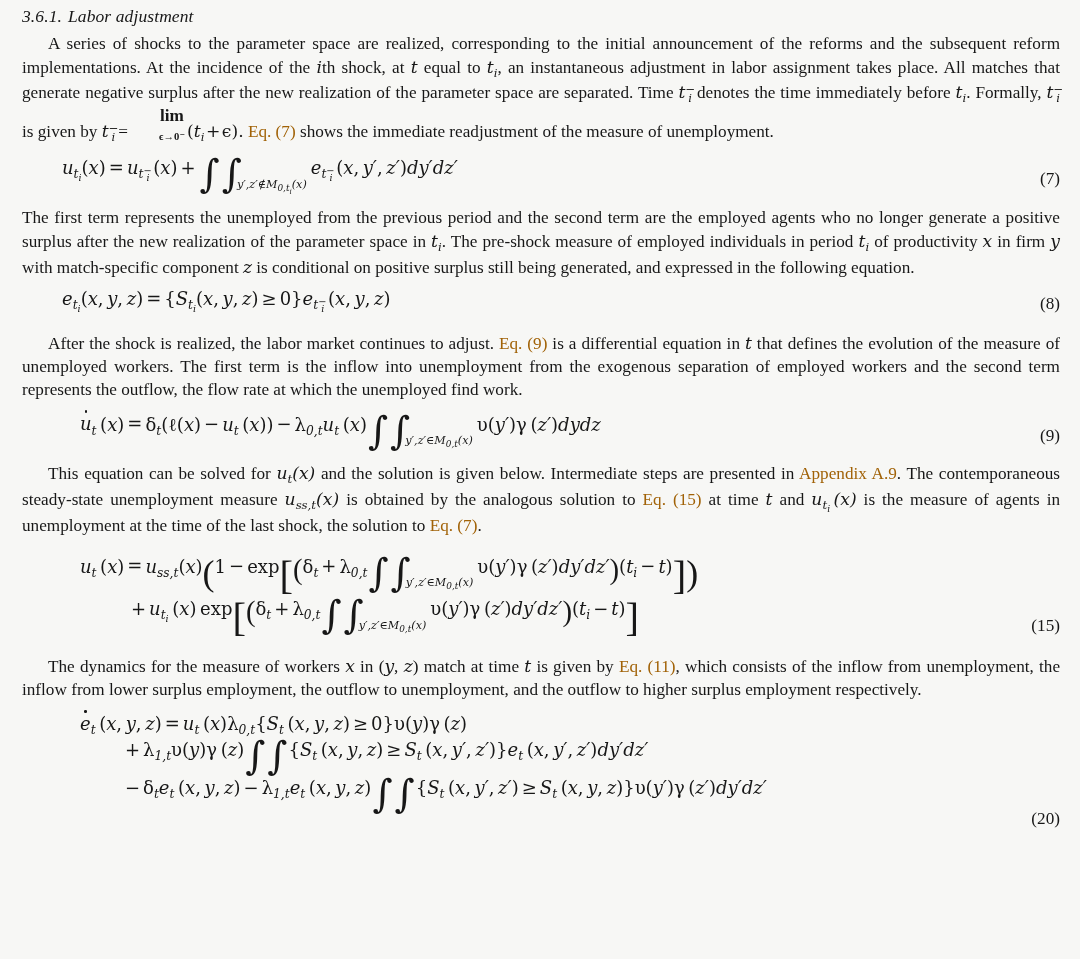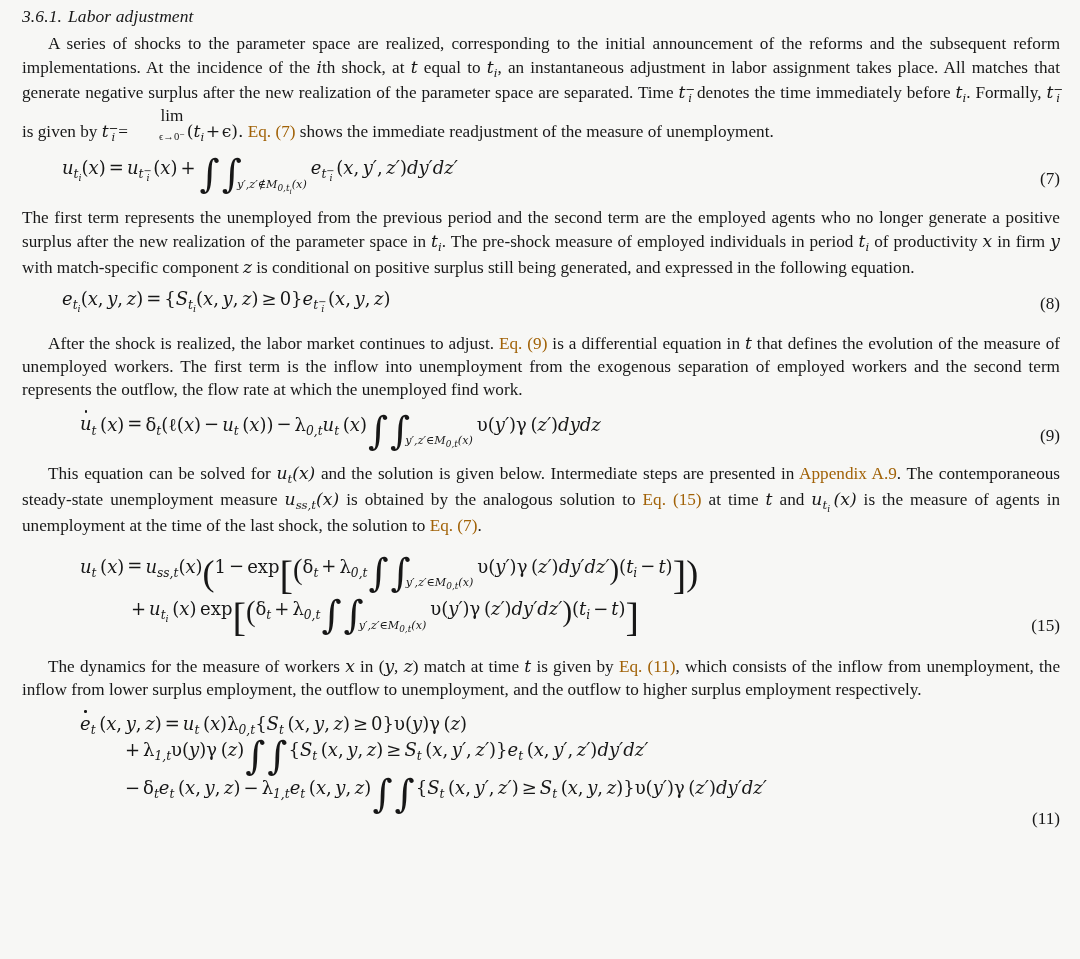--- a/index.html
+++ b/index.html
@@ -135,20 +135,21 @@
     border-radius: 50%;
     background: #171717;
   }
   .limop {
     display: inline-block;
     text-align: center;
     vertical-align: -0.18em;
     font-style: normal;
     line-height: 1.0;
     margin: 0 2px;
+    font-weight: bold;
   }
   .limop .lim-sub {
     display: block;
     font-size: 0.62em;
     font-style: normal;
     margin-top: 8px;
   }
   .eqline { display: block; }
   .eqline + .eqline { margin-top: 0; }
   .inlinemath {
@@ -210,17 +211,17 @@
   <div class="eqblock" style="margin-top:14px">
     <div class="eqbody eqline" style="padding-left:58px">
       <span class="mi dotacc">e</span><span class="sub">t</span><span class="mup"> (</span><span class="mi">x</span><span class="mup">, </span><span class="mi">y</span><span class="mup">, </span><span class="mi">z</span><span class="mup">)</span><span class="mo">=</span><span class="mi">u</span><span class="sub">t</span><span class="mup"> (</span><span class="mi">x</span><span class="mup">)</span><span class="mup">λ</span><span class="sub">0,t</span><span class="mup">{</span><span class="mi">S</span><span class="sub">t</span><span class="mup"> (</span><span class="mi">x</span><span class="mup">, </span><span class="mi">y</span><span class="mup">, </span><span class="mi">z</span><span class="mup">)</span><span class="mo">≥</span><span class="mup">0}</span><span class="mup">υ</span><span class="mup">(</span><span class="mi">y</span><span class="mup">)</span><span class="mup">γ </span><span class="mup">(</span><span class="mi">z</span><span class="mup">)</span>
     </div>
     <div class="eqbody eqline" style="padding-left:100px">
       <span class="mo">+</span><span class="mup">λ</span><span class="sub">1,t</span><span class="mup">υ</span><span class="mup">(</span><span class="mi">y</span><span class="mup">)</span><span class="mup">γ </span><span class="mup">(</span><span class="mi">z</span><span class="mup">)</span><span class="bigint">∫</span><span class="bigint">∫</span><span class="mup">{</span><span class="mi">S</span><span class="sub">t</span><span class="mup"> (</span><span class="mi">x</span><span class="mup">, </span><span class="mi">y</span><span class="mup">, </span><span class="mi">z</span><span class="mup">)</span><span class="mo">≥</span><span class="mi">S</span><span class="sub">t</span><span class="mup"> (</span><span class="mi">x</span><span class="mup">, </span><span class="mi">y′</span><span class="mup">, </span><span class="mi">z′</span><span class="mup">)}</span><span class="mi">e</span><span class="sub">t</span><span class="mup"> (</span><span class="mi">x</span><span class="mup">, </span><span class="mi">y′</span><span class="mup">, </span><span class="mi">z′</span><span class="mup">)</span><span class="mi">dy′dz′</span>
     </div>
     <div class="eqbody eqline" style="padding-left:100px">
       <span class="mo">−</span><span class="mup">δ</span><span class="sub">t</span><span class="mi">e</span><span class="sub">t</span><span class="mup"> (</span><span class="mi">x</span><span class="mup">, </span><span class="mi">y</span><span class="mup">, </span><span class="mi">z</span><span class="mup">)</span><span class="mo">−</span><span class="mup">λ</span><span class="sub">1,t</span><span class="mi">e</span><span class="sub">t</span><span class="mup"> (</span><span class="mi">x</span><span class="mup">, </span><span class="mi">y</span><span class="mup">, </span><span class="mi">z</span><span class="mup">)</span><span class="bigint">∫</span><span class="bigint">∫</span><span class="mup">{</span><span class="mi">S</span><span class="sub">t</span><span class="mup"> (</span><span class="mi">x</span><span class="mup">, </span><span class="mi">y′</span><span class="mup">, </span><span class="mi">z′</span><span class="mup">)</span><span class="mo">≥</span><span class="mi">S</span><span class="sub">t</span><span class="mup"> (</span><span class="mi">x</span><span class="mup">, </span><span class="mi">y</span><span class="mup">, </span><span class="mi">z</span><span class="mup">)}</span><span class="mup">υ</span><span class="mup">(</span><span class="mi">y′</span><span class="mup">)</span><span class="mup">γ </span><span class="mup">(</span><span class="mi">z′</span><span class="mup">)</span><span class="mi">dy′dz′</span>
     </div>
-    <span class="eqnum" style="top:94px">(11)</span>
+    <span class="eqnum" style="top:94px">(20)</span>
   </div>
 
  </div>
 </div>
 
 </body></html>

